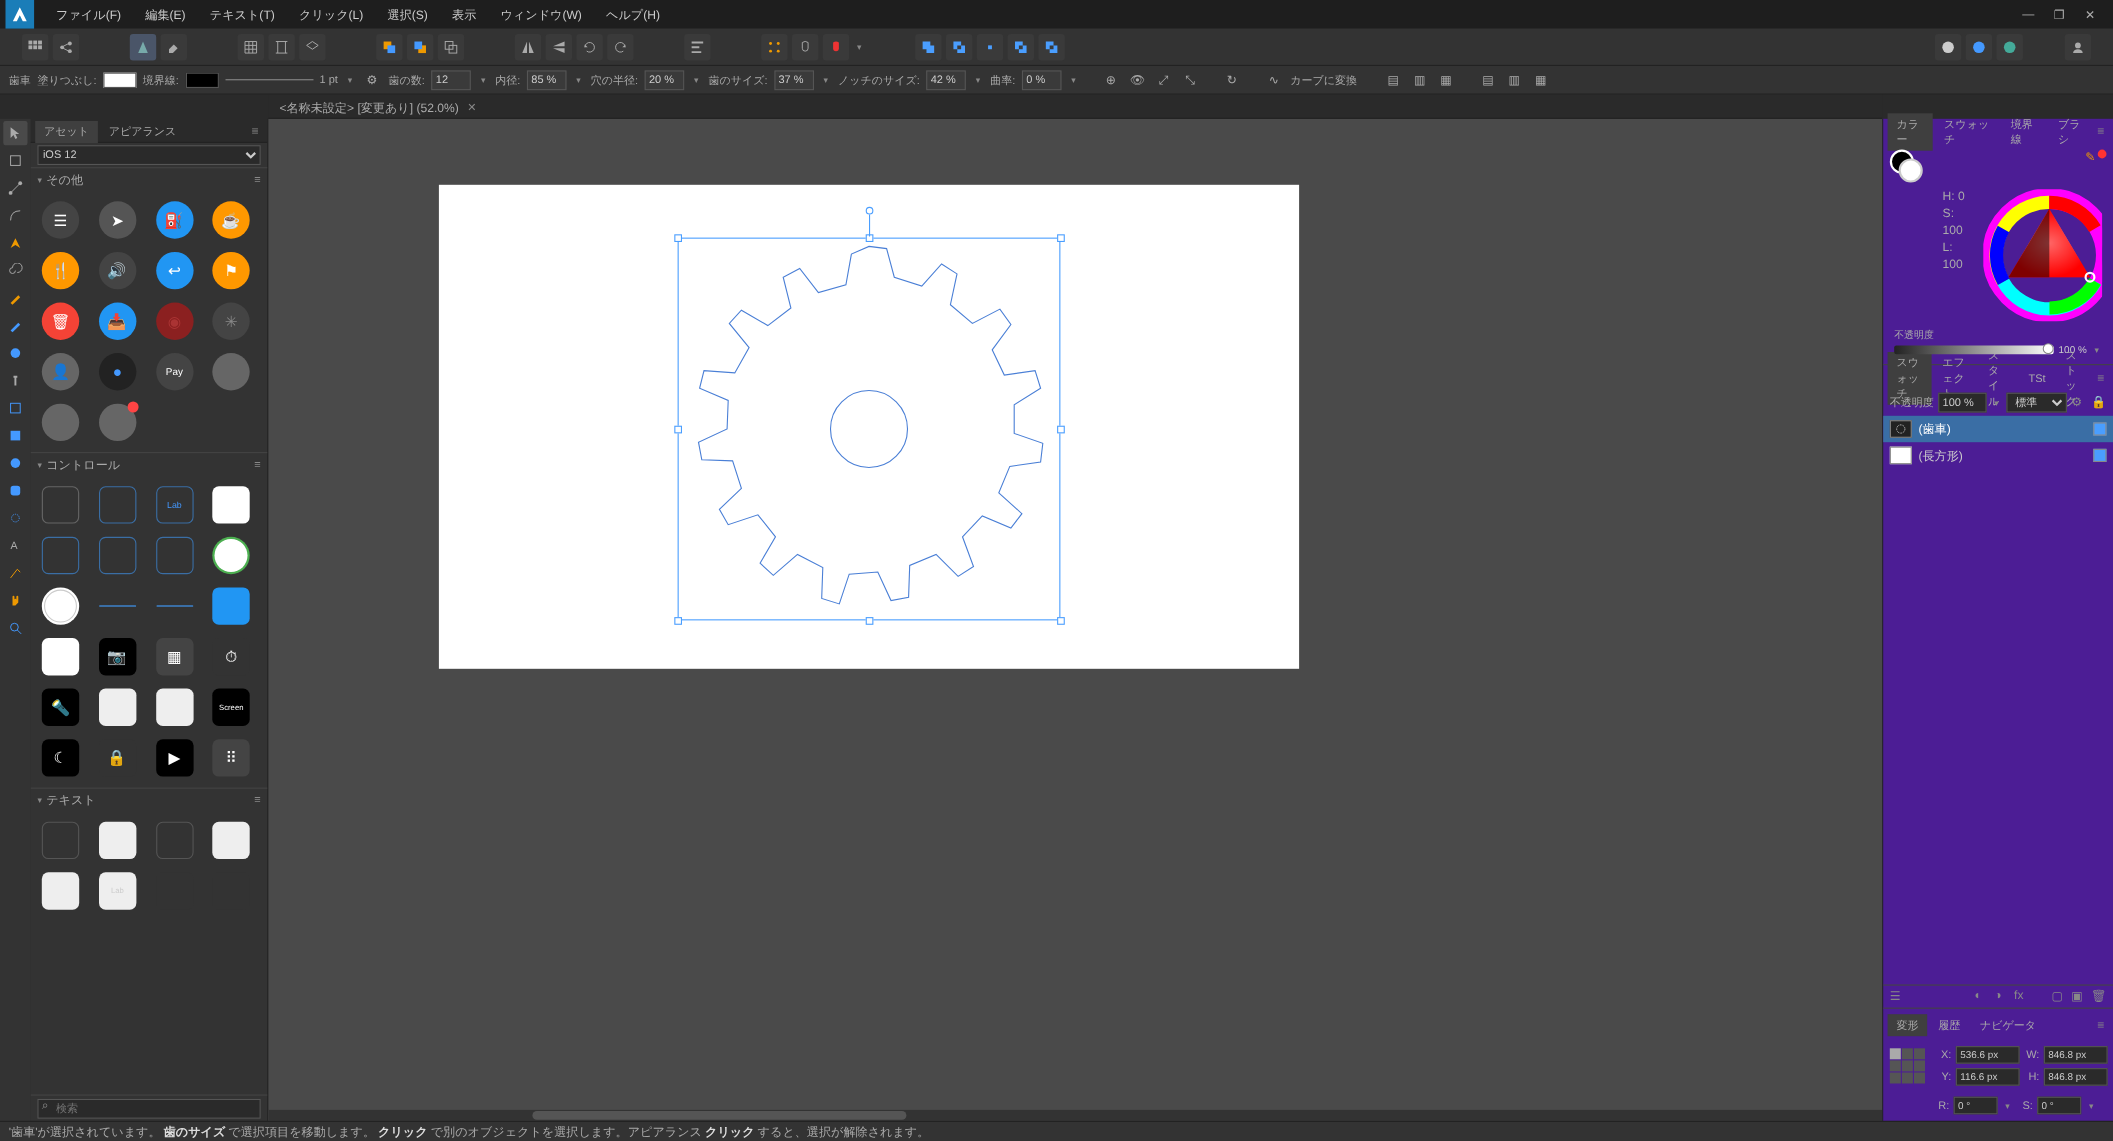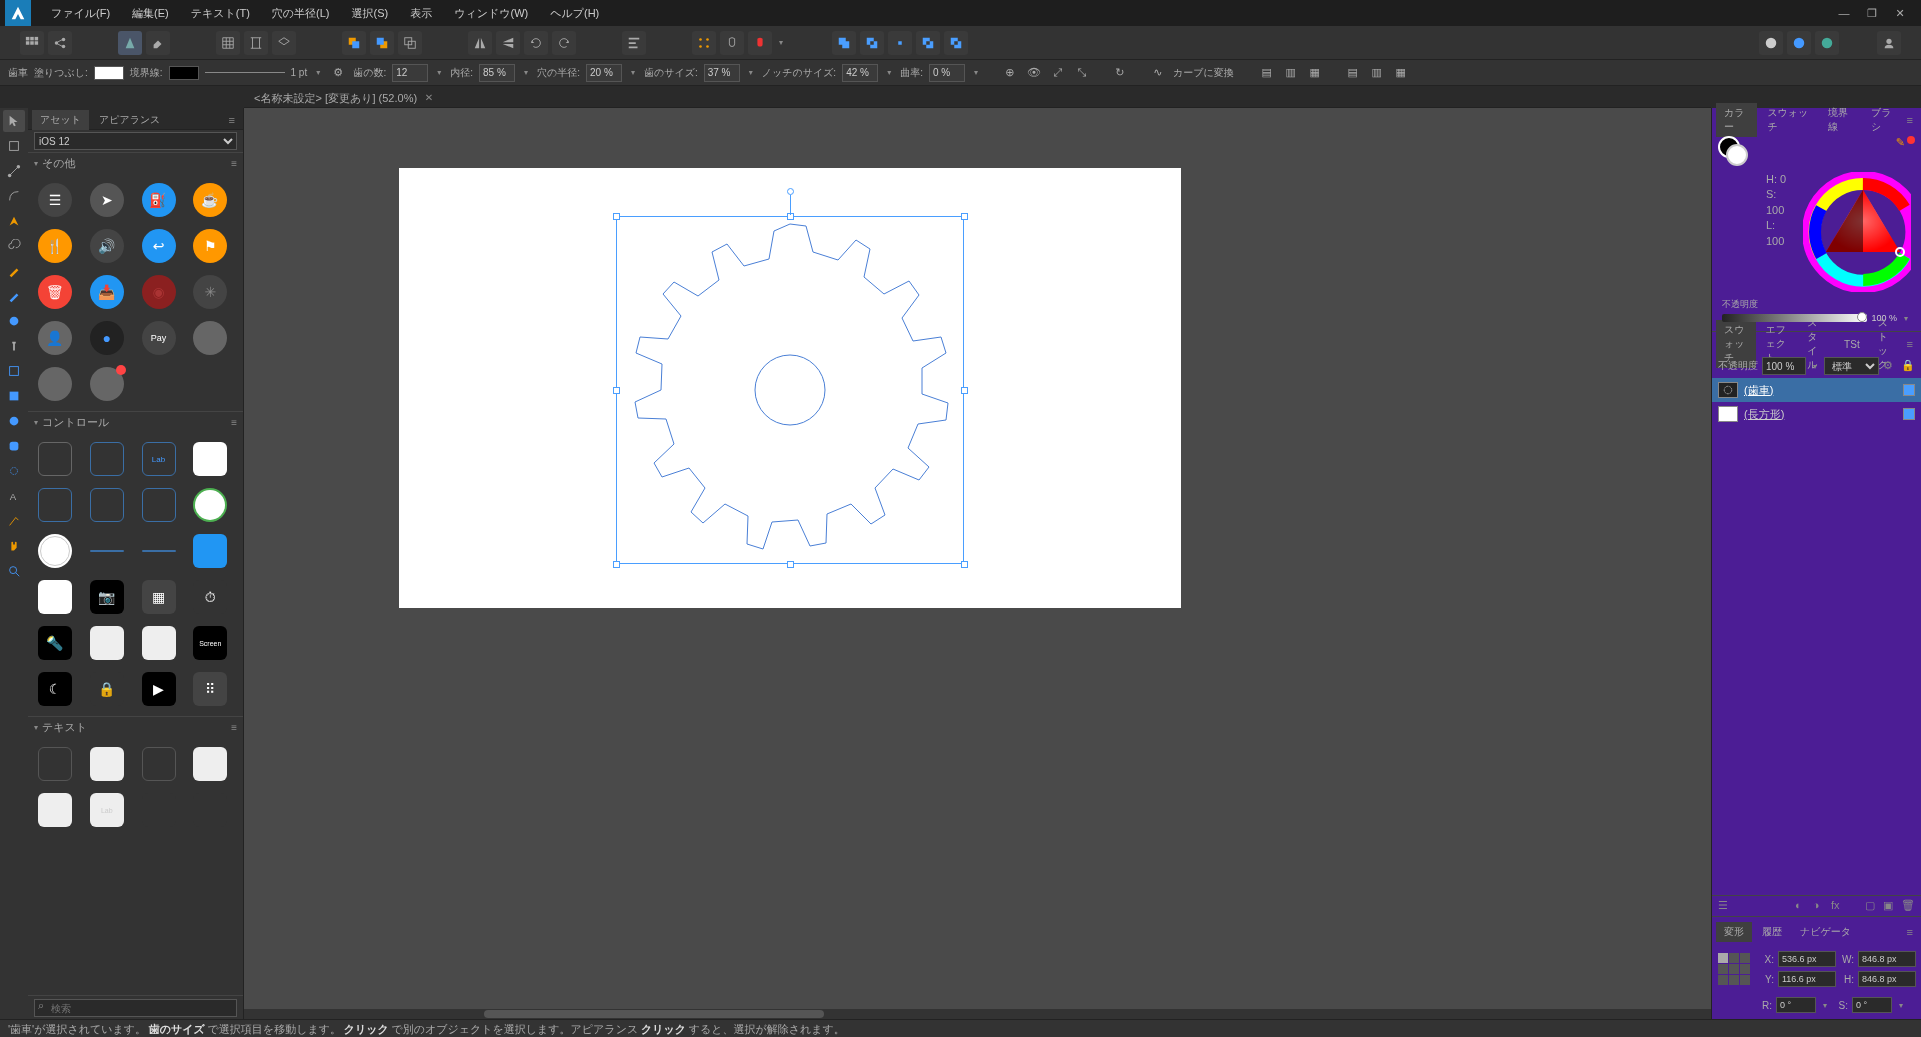--- a/index.html
+++ b/index.html
@@ -74,21 +74,21 @@
 .color-wheel-wrap { display: flex; gap: 8px; padding: 6px 4px; }
 .color-info { font-size: 9px; color: #aaa; line-height: 1.4; margin-left: 44px; }
 .opacity-row { display: flex; align-items: center; gap: 4px; padding: 2px 4px; }
 .opacity-slider { flex: 1; height: 8px; background: linear-gradient(90deg, #222, #fff); border-radius: 2px; position: relative; }
 .opacity-thumb { position: absolute; right: 0; top: -2px; width: 10px; height: 10px; border-radius: 50%; background: #fff; border: 1px solid #888; }
 
 .layer-panel { border-top: 1px solid #444; }
 .layer-opts { display: flex; gap: 4px; padding: 3px 6px; align-items: center; }
 .layer-opts select, .layer-opts input { height: 18px; background: #2a2a2a; border: 1px solid #555; color: #ccc; font-size: 10px; padding: 0 3px; }
 .layer-list { }
-.layer-item { display: flex; align-items: center; height: 24px; padding: 0 6px; gap: 6px; text-decoration: underline; }
+.layer-item { display: flex; align-items: center; height: 24px; padding: 0 6px; gap: 6px; }
 .layer-item.selected { background: #3a6ea5; color: #fff; }
 .layer-thumb { width: 20px; height: 16px; background: #fff; border: 1px solid #888; display: flex; align-items: center; justify-content: center; }
 .layer-thumb.gear { background: #222; }
 .layer-check { margin-left: auto; width: 12px; height: 12px; border: 1px solid #888; background: #4a9eff; }
 
 .transform-panel { border-top: 1px solid #444; padding: 4px; margin-top: auto; }
 .trans-row { display: flex; gap: 4px; align-items: center; padding: 2px; }
 .trans-label { width: 14px; color: #aaa; font-size: 10px; text-align: right; }
 .trans-input { width: 58px; height: 16px; background: #2a2a2a; border: 1px solid #555; color: #ccc; font-size: 9px; padding: 0 3px; }
 .anchor-grid { display: grid; grid-template-columns: repeat(3, 10px); grid-template-rows: repeat(3, 10px); gap: 1px; }
@@ -109,21 +109,21 @@
 
 <div class="menubar">
   <div class="app-logo">
     <svg viewBox="0 0 20 20">
         <path d="M3 17 L10 3 L17 17 L13 17 L10 11 L7 17 Z" fill="#fff"></path>
       </svg>
   </div>
   <div class="menu-item">ファイル(F)</div>
   <div class="menu-item">編集(E)</div>
   <div class="menu-item">テキスト(T)</div>
-  <div class="menu-item">穴の半径(L)</div>
+  <div class="menu-item">クリック(L)</div>
   <div class="menu-item">選択(S)</div>
   <div class="menu-item">表示</div>
   <div class="menu-item">ウィンドウ(W)</div>
   <div class="menu-item">ヘルプ(H)</div>
   <div class="win-controls">
     <div class="win-btn">—</div>
     <div class="win-btn">❐</div>
     <div class="win-btn">✕</div>
   </div>
 </div>

